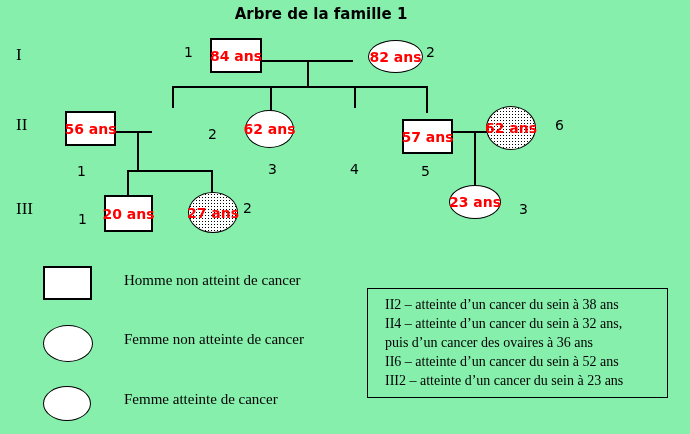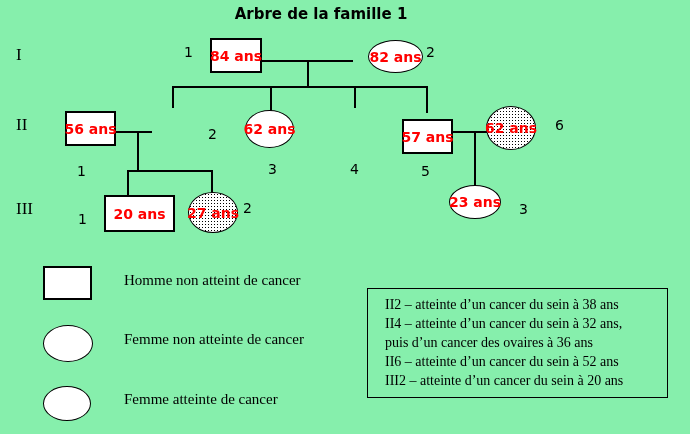--- a/index.html
+++ b/index.html
@@ -100,21 +100,21 @@
     <span class="age">57 ans</span>
   </div>
   <div class="num" style="left:421px;top:164px;">5</div>
 
   <div class="person female-affected" style="left:486px;top:106px;width:50px;height:44px;">
     <span class="age">62 ans</span>
   </div>
   <div class="num" style="left:555px;top:118px;">6</div>
 
   <div class="num" style="left:78px;top:212px;">1</div>
-  <div class="person male" style="left:104px;top:195px;width:71px;height:37px;">
+  <div class="person male" style="left:104px;top:195px;width:49px;height:37px;">
     <span class="age">20 ans</span>
   </div>
 
   <div class="person female-affected" style="left:188px;top:192px;width:50px;height:41px;">
     <span class="age">27 ans</span>
   </div>
   <div class="num" style="left:243px;top:201px;">2</div>
 
   <div class="person female" style="left:449px;top:185px;width:52px;height:34px;">
     <span class="age">23 ans</span>
@@ -128,16 +128,16 @@
   <div class="legend-label" style="left:124px;top:331px;">Femme non atteinte de cancer</div>
 
   <div class="legend-symbol female-affected" style="left:43px;top:386px;width:48px;height:35px;"></div>
   <div class="legend-label" style="left:124px;top:391px;">Femme atteinte de cancer</div>
 
   <div class="notes-box">
     <div class="note-line">II2 – atteinte d’un cancer du sein à 38 ans</div>
     <div class="note-line">II4 – atteinte d’un cancer du sein à 32 ans,</div>
     <div class="note-line">puis d’un cancer des ovaires à 36 ans</div>
     <div class="note-line">II6 – atteinte d’un cancer du sein à 52 ans</div>
-    <div class="note-line">III2 – atteinte d’un cancer du sein à 20 ans</div>
+    <div class="note-line">III2 – atteinte d’un cancer du sein à 23 ans</div>
   </div>
 
 </div>
 
 </body></html>

